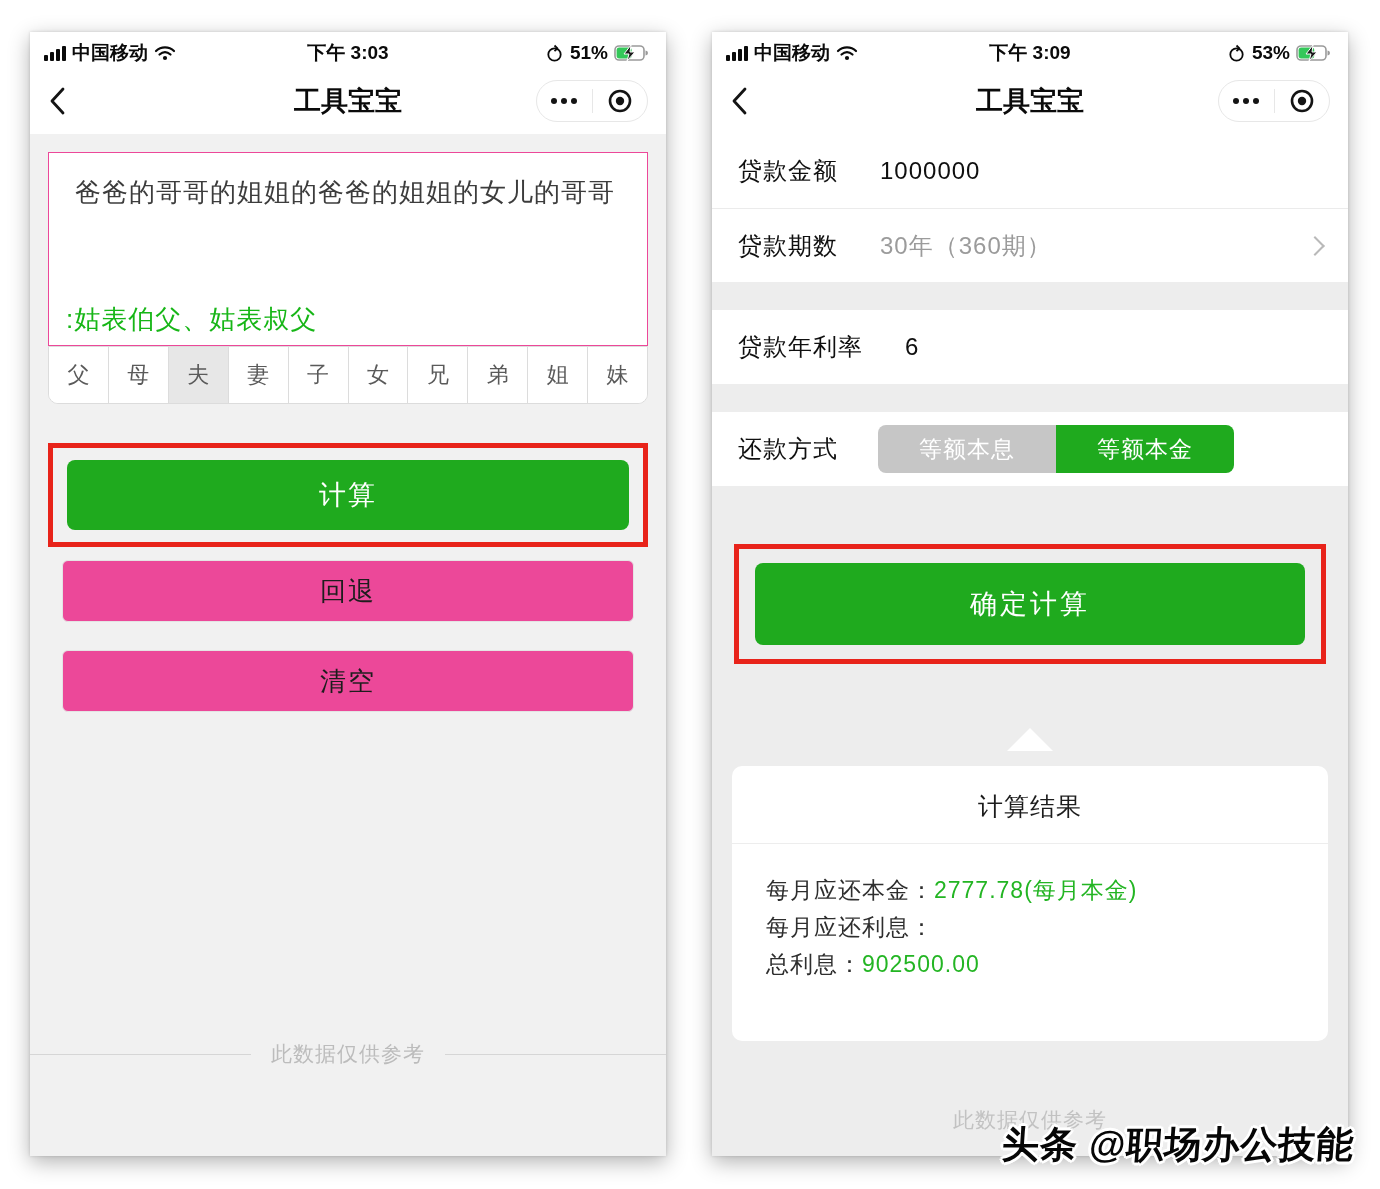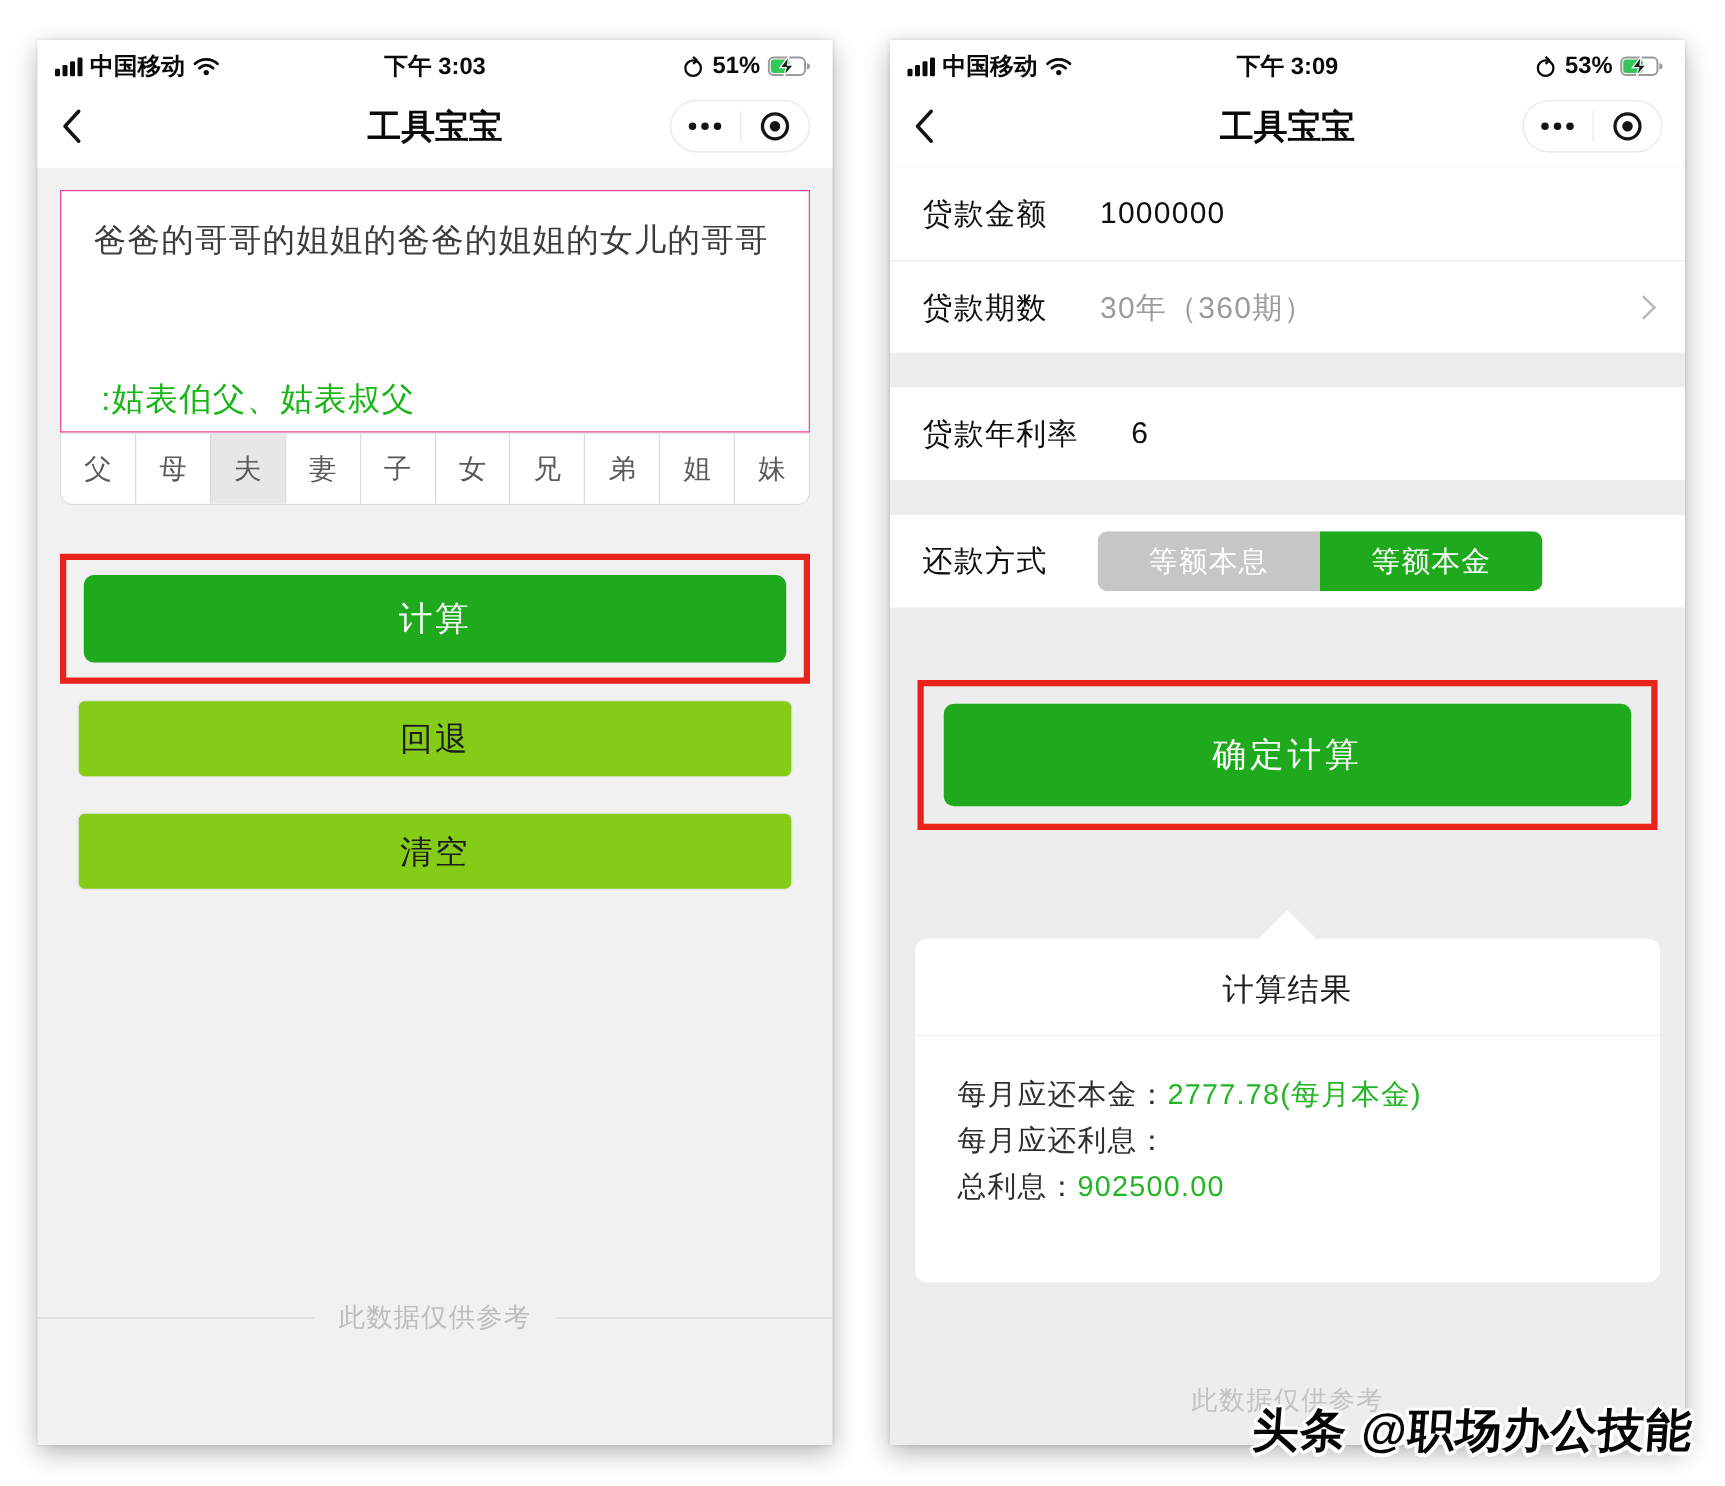--- a/index.html
+++ b/index.html
@@ -46,21 +46,21 @@
   .menu-half { flex:1; display:flex; align-items:center; justify-content:center; height:100%; cursor:pointer; }
   .menu-divider { width:1px; height:24px; background:#e7e7e7; }
 
   
   .question-card {
     margin:18px 18px 0; background:#fff; border:1px solid #ec4899;
     height:194px; padding:22px 26px; position:relative;
     font-size:26px; color:#3c3c3c; letter-spacing:1px;
   }
   .answer-text {
-    position:absolute; left:32px; bottom:8px;
+    position:absolute; left:17px; bottom:8px;
     color:#17b617; font-size:26px; letter-spacing:1px;
   }
   .key-row {
     margin:0 18px; display:flex; background:#fff;
     border:1px solid #dcdcdc; border-radius:0 0 10px 10px; overflow:hidden;
   }
   .key-cell {
     flex:1; height:56px; display:flex; align-items:center; justify-content:center;
     font-size:22px; color:#5a5a5a; border-left:1px solid #dcdcdc; cursor:pointer; background:#fff;
   }
@@ -70,21 +70,21 @@
   .red-frame {
     border:5px solid #e8231a;
   }
   .red-frame-left { margin:39px 18px 0; padding:12px 14px; }
   .green-btn {
     background:#1faa1e; color:#fff; display:flex; align-items:center; justify-content:center;
     cursor:pointer;
   }
   .calc-btn { height:70px; border-radius:8px; font-size:27px; letter-spacing:2px; }
   .plain-btn {
-    margin:0 32px; height:62px; background:#84cc16; border:1px solid #e4e4e4; border-radius:6px;
+    margin:0 32px; height:62px; background:#ec4899; border:1px solid #e4e4e4; border-radius:6px;
     display:flex; align-items:center; justify-content:center;
     font-size:26px; color:#1d1d1d; letter-spacing:2px; cursor:pointer;
   }
   .plain-btn.undo { margin-top:13px; }
   .plain-btn.clear { margin-top:28px; }
 
   .footer-note {
     position:absolute; left:0; right:0; bottom:88px;
     display:flex; align-items:center; gap:20px;
     color:#bcbcbc; font-size:21px; letter-spacing:1px;
@@ -118,21 +118,21 @@
   .toggle-seg.green { background:#1faa1e; }
 
   .red-frame-right { margin:58px 22px 0; padding:14px 16px; }
   .confirm-btn { height:82px; border-radius:8px; font-size:27px; letter-spacing:3px; }
 
   .caret-up {
     width:0; height:0; margin:64px auto 0;
     border-left:23px solid transparent; border-right:23px solid transparent;
     border-bottom:23px solid #fff;
   }
-  .result-card { margin:0 20px; background:#fff; border-radius:10px; }
+  .result-card { margin:15px 20px; background:#fff; border-radius:10px; }
   .result-title {
     padding:24px 0 20px; text-align:center; font-size:25px; color:#1c1c1c;
     border-bottom:1px solid #ededed; letter-spacing:1px;
   }
   .result-body { padding:28px 34px 58px; font-size:23px; color:#2e2e2e; line-height:37px; letter-spacing:1px; }
   .green-val { color:#23b523; }
 
   .footer-note-right {
     position:absolute; left:0; right:0; bottom:22px; text-align:center;
     color:#c2c2c2; font-size:21px; letter-spacing:1px; z-index:1;

